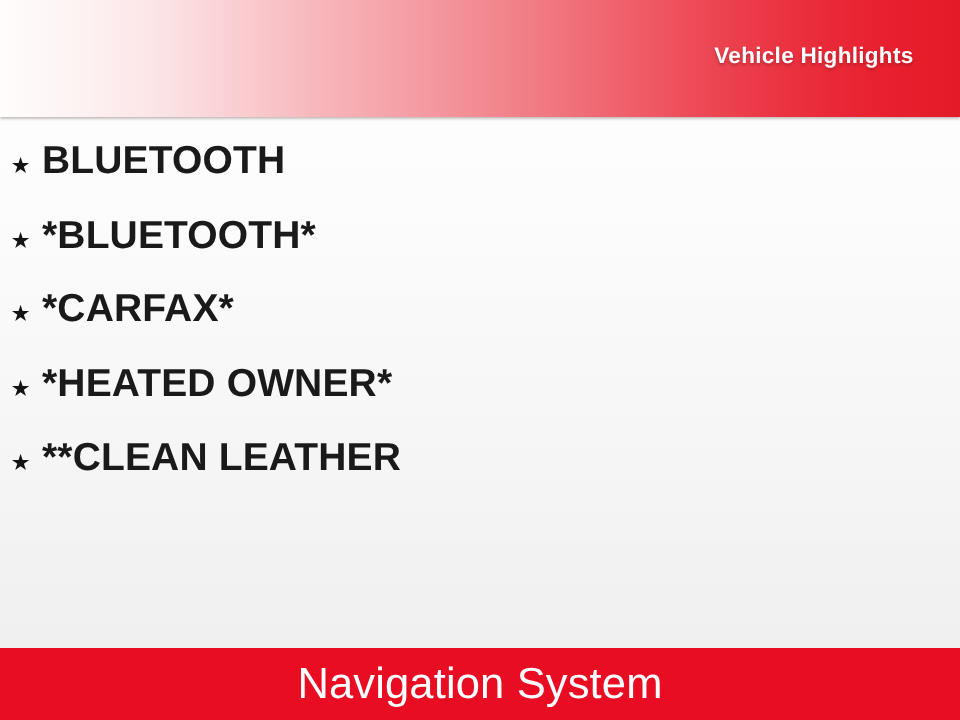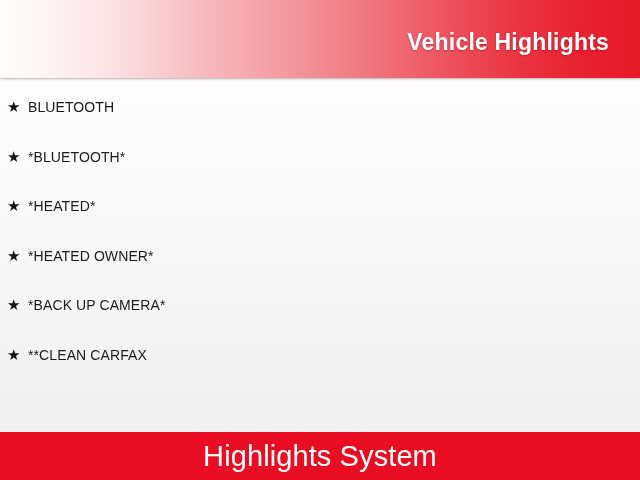--- a/index.html
+++ b/index.html
@@ -43,21 +43,21 @@
         #ea2d3c 84%,
         #e8202f 92%,
         #e51a28 100%);
     box-shadow: 0 1px 2px rgba(60, 30, 30, 0.35);
   }
 
   .header-title {
     position: absolute;
     right: 31px;
     top: 29px;
-    font-size: 23px;
+    font-size: 15px;
     font-weight: bold;
     color: #ffffff;
     letter-spacing: 0.2px;
     text-shadow: 0 1px 2px rgba(120, 20, 30, 0.45);
     white-space: nowrap;
   }
 
   
   .highlights-list {
     position: absolute;
@@ -81,25 +81,26 @@
     display: inline-block;
     width: 21px;
     font-size: 15px;
     color: #141414;
     vertical-align: baseline;
     line-height: 49.5px;
   }
 
   .highlight-label {
     display: inline-block;
-    font-size: 14px;
+    font-size: 26px;
     color: #1a1a1a;
     letter-spacing: 0.1px;
     vertical-align: baseline;
     line-height: 49.5px;
+    font-weight: bold;
   }
 
   
   .footer-banner {
     position: absolute;
     left: 0;
     bottom: 0;
     width: 640px;
     height: 48px;
     background: #e80d22;
@@ -129,35 +130,32 @@
 
     <li class="highlight-item">
       <span class="star-icon">★</span><span class="highlight-label">BLUETOOTH</span>
     </li>
 
     <li class="highlight-item">
       <span class="star-icon">★</span><span class="highlight-label">*BLUETOOTH*</span>
     </li>
 
     <li class="highlight-item">
-      <span class="star-icon">★</span><span class="highlight-label">*HEATED*</span>
+      <span class="star-icon">★</span><span class="highlight-label">*CARFAX*</span>
     </li>
 
     <li class="highlight-item">
       <span class="star-icon">★</span><span class="highlight-label">*HEATED OWNER*</span>
     </li>
 
-    <li class="highlight-item">
-      <span class="star-icon">★</span><span class="highlight-label">*BACK UP CAMERA*</span>
-    </li>
 
 
     <li class="highlight-item">
-      <span class="star-icon">★</span><span class="highlight-label">**CLEAN CARFAX</span>
+      <span class="star-icon">★</span><span class="highlight-label">**CLEAN LEATHER</span>
     </li>
 
   </ul>
 
   <div class="footer-banner">
-    <div class="footer-title">Highlights System</div>
+    <div class="footer-title">Navigation System</div>
   </div>
 
 </div>
 
 </body></html>

